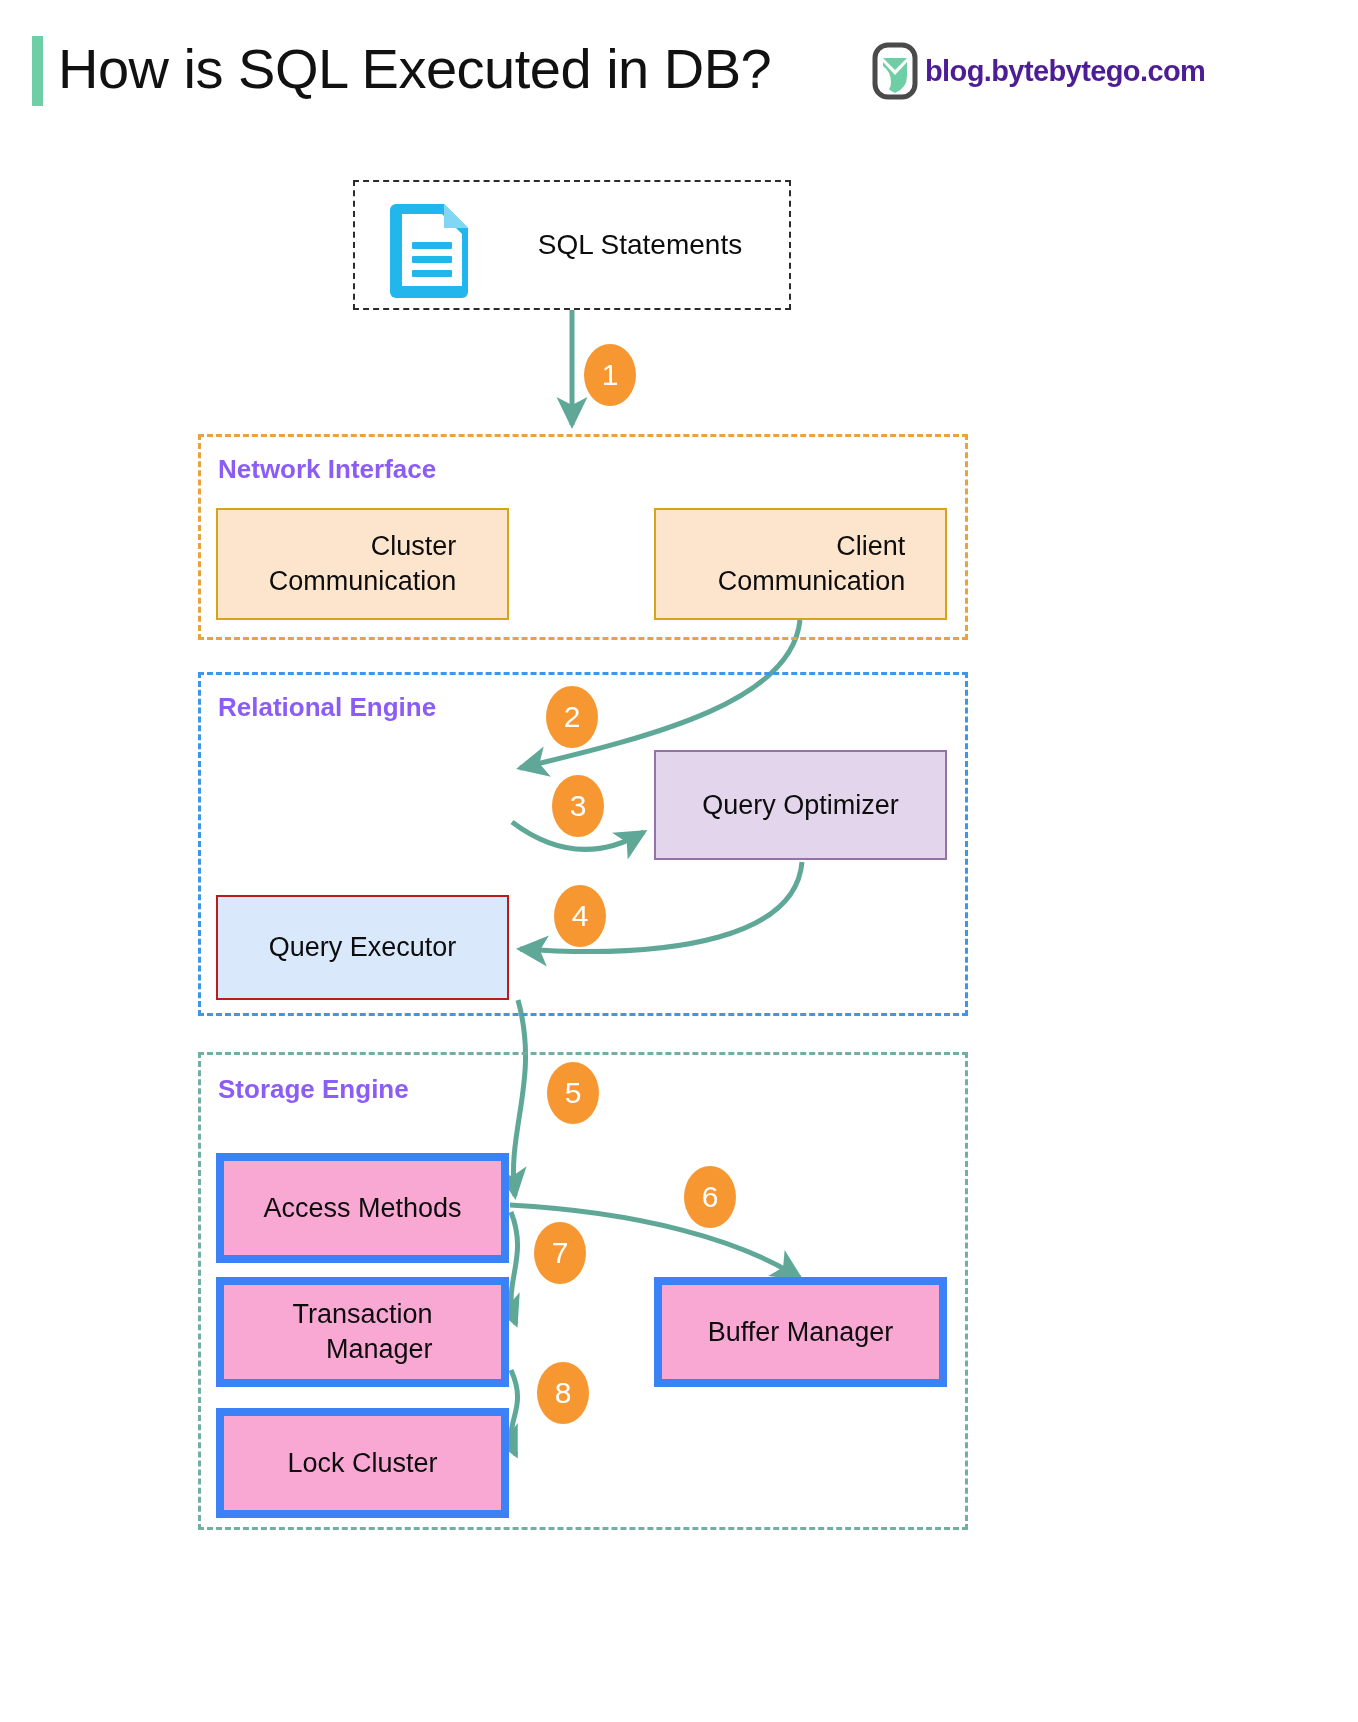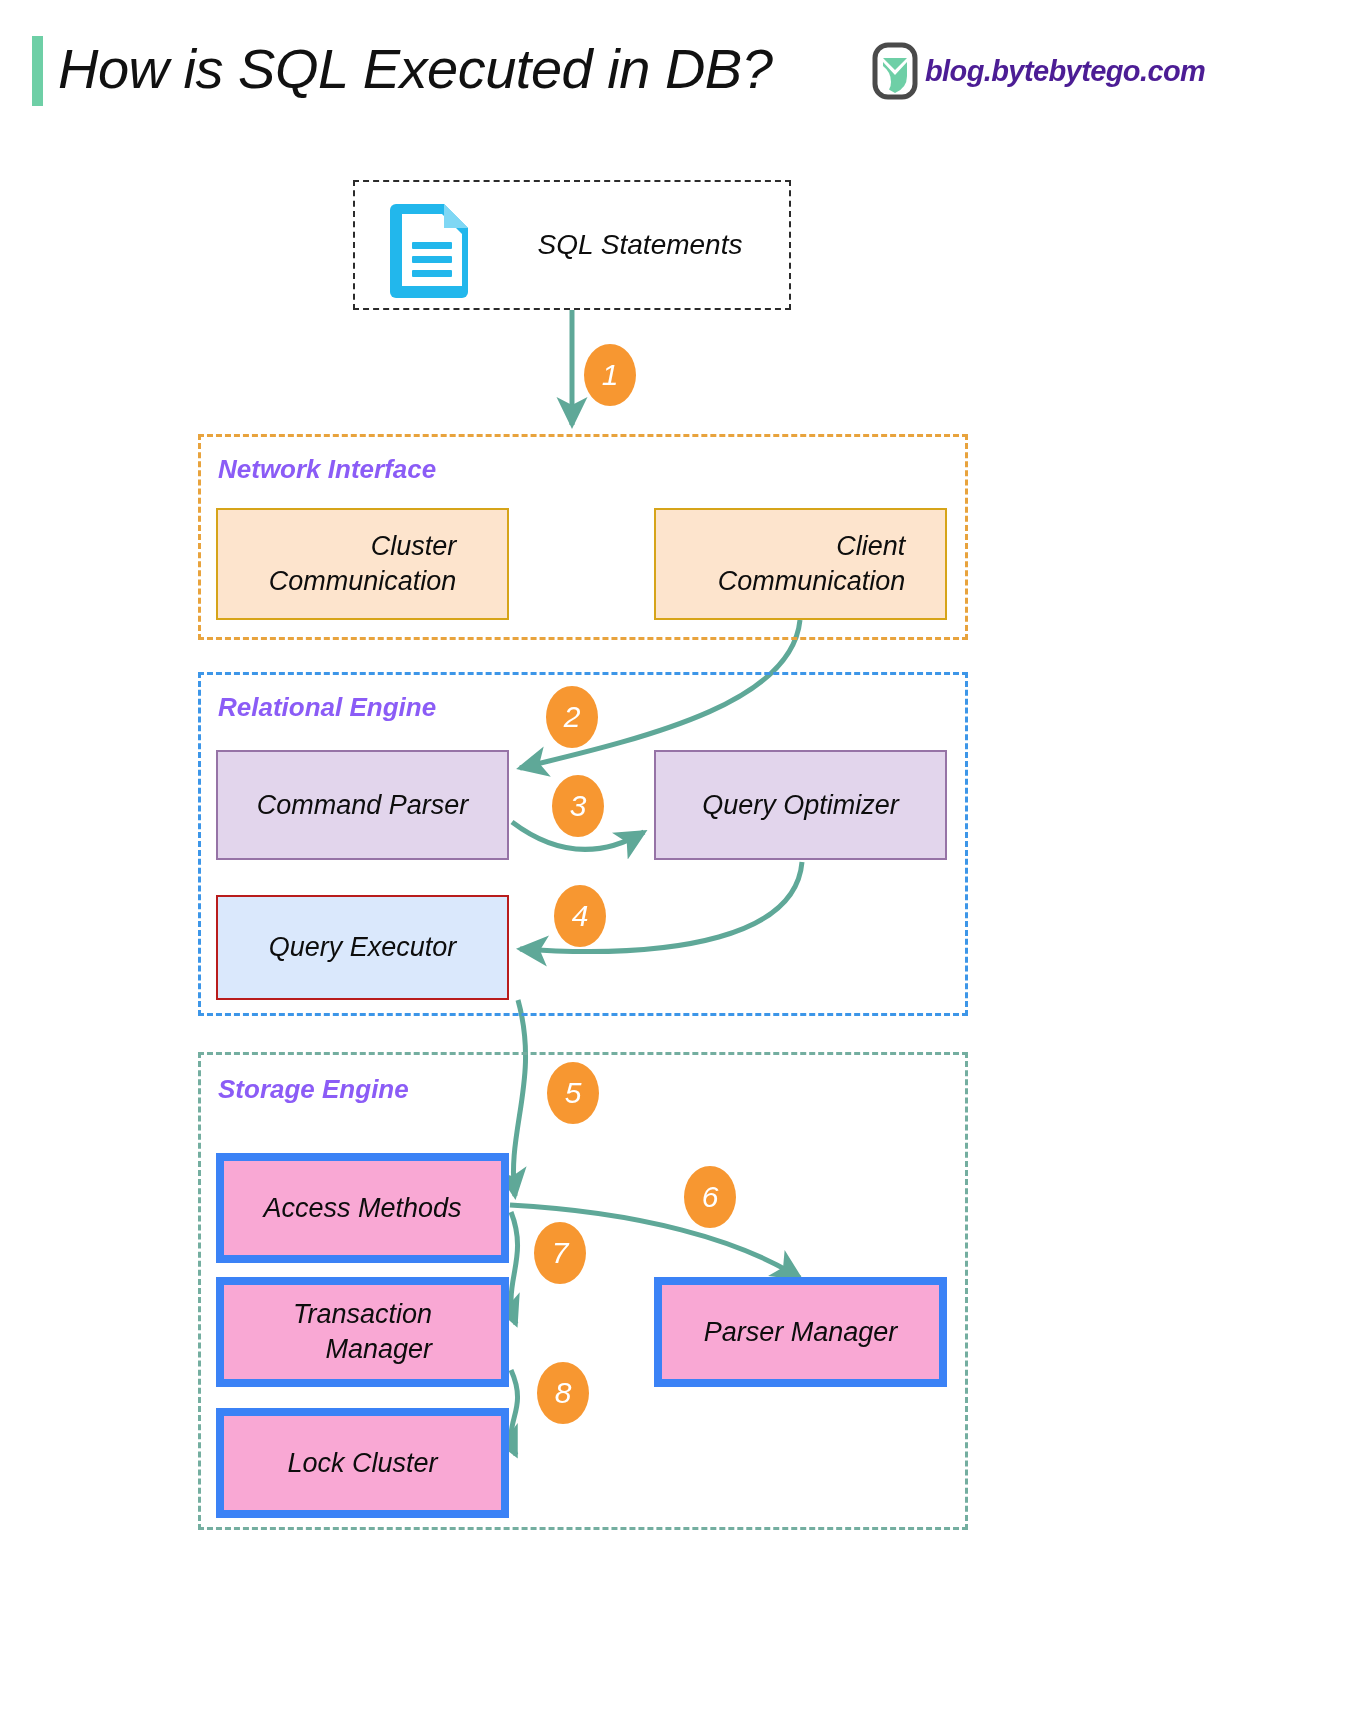--- a/index.html
+++ b/index.html
@@ -12,21 +12,20 @@
     height: 1722px;
     position: relative;
     font-family: "Liberation Sans", sans-serif;
     overflow: hidden;
   }
   #stage {
     position: absolute;
     left: 0; top: 0;
     width: 1257px;
     height: 1722px;
-    font-style: italic;
   }
 
   
   #header {
     position: absolute;
     left: 0; top: 0;
     width: 1358px;
     height: 140px;
   }
   #accent-bar {
@@ -190,29 +189,28 @@
   <div class="group-label" style="left:218px; top:454px;">Network Interface</div>
 
   <div class="node fill-peach" style="left:216px; top:508px; width:293px; height:112px;">Cluster
 Communication</div>
   <div class="node fill-peach" style="left:654px; top:508px; width:293px; height:112px;padding-left:22px;">Client
 Communication</div>
 
   <div class="group grp-blue" style="left:198px; top:672px; width:770px; height:344px;"></div>
   <div class="group-label" style="left:218px; top:692px;">Relational Engine</div>
 
-  <div class="node fill-purple" style="left:216px; top:750px; width:293px; height:110px;">Command Parser</div>
   <div class="node fill-purple" style="left:654px; top:750px; width:293px; height:110px;">Query Optimizer</div>
   <div class="node fill-lblue" style="left:216px; top:895px; width:293px; height:105px;">Query Executor</div>
 
   <div class="group grp-teal" style="left:198px; top:1052px; width:770px; height:478px;"></div>
   <div class="group-label" style="left:218px; top:1074px;">Storage Engine</div>
 
   <div class="node fill-green" style="left:216px; top:1153px; width:293px; height:110px;">Access Methods</div>
-  <div class="node fill-green" style="left:654px; top:1277px; width:293px; height:110px;">Parser Manager</div>
+  <div class="node fill-green" style="left:654px; top:1277px; width:293px; height:110px;">Buffer Manager</div>
   <div class="node fill-green" style="left:216px; top:1277px; width:293px; height:110px;">Transaction
 Manager</div>
   <div class="node fill-green" style="left:216px; top:1408px; width:293px; height:110px;">Lock Cluster</div>
 
   <div class="step" style="left:584px; top:344px;">1</div>
   <div class="step" style="left:546px; top:686px;">2</div>
   <div class="step" style="left:552px; top:775px;">3</div>
   <div class="step" style="left:554px; top:885px;">4</div>
   <div class="step" style="left:547px; top:1062px;">5</div>
   <div class="step" style="left:684px; top:1166px;">6</div>

